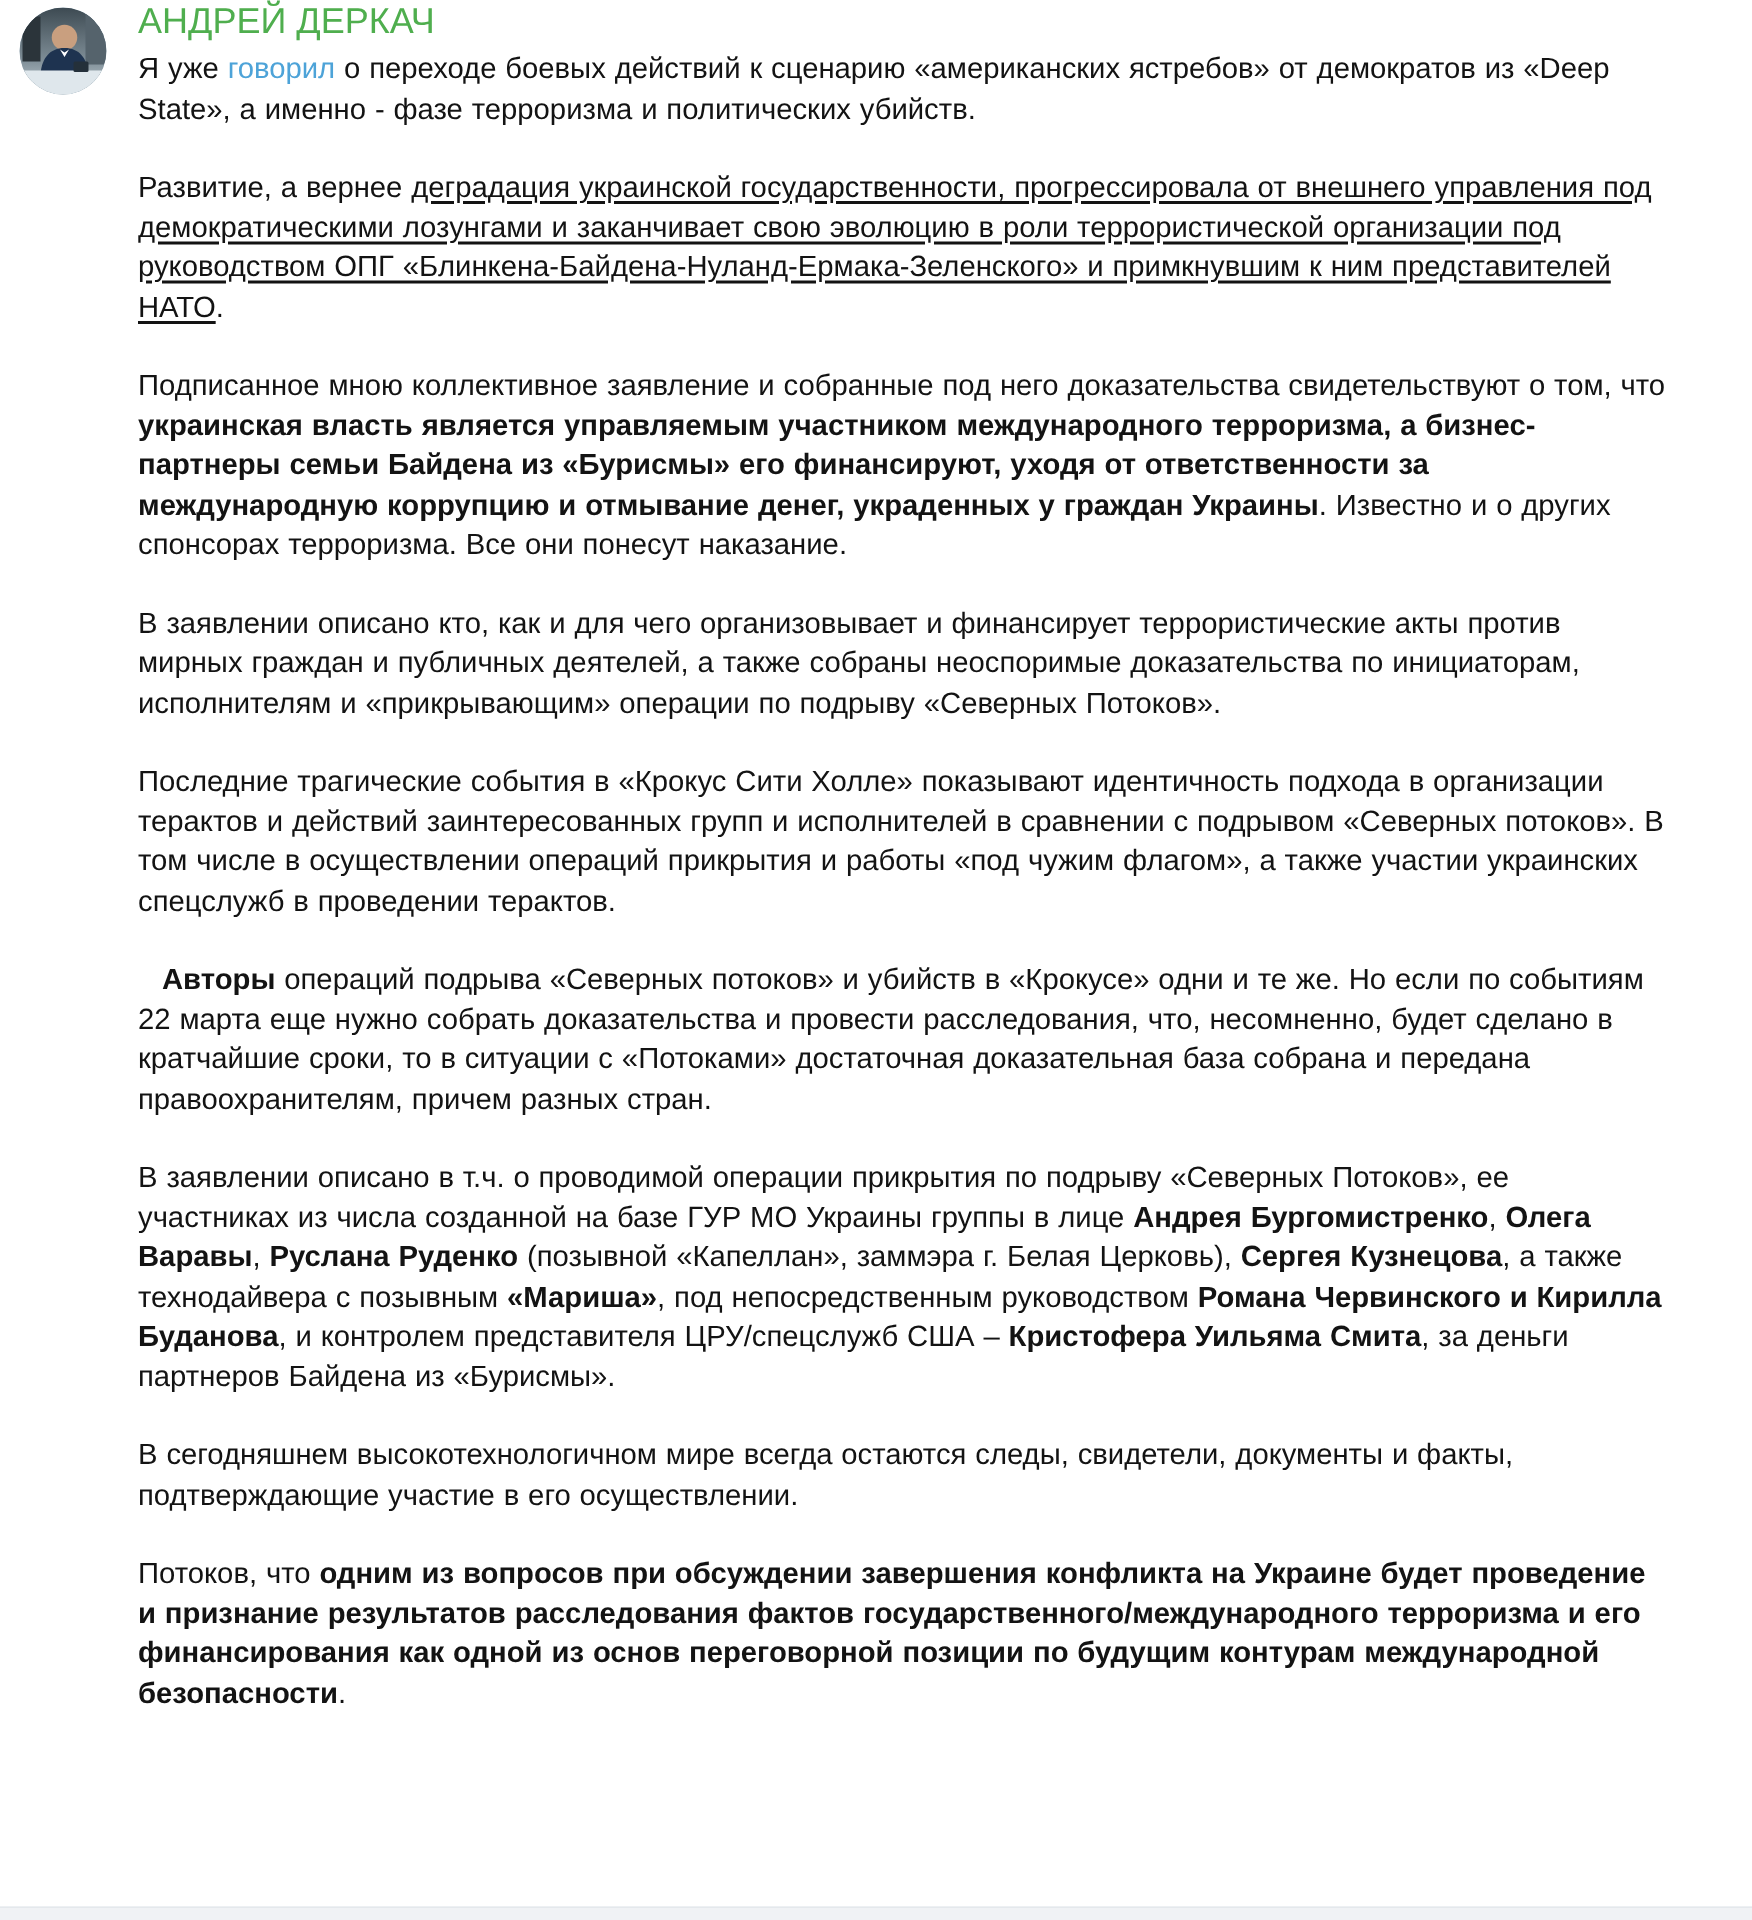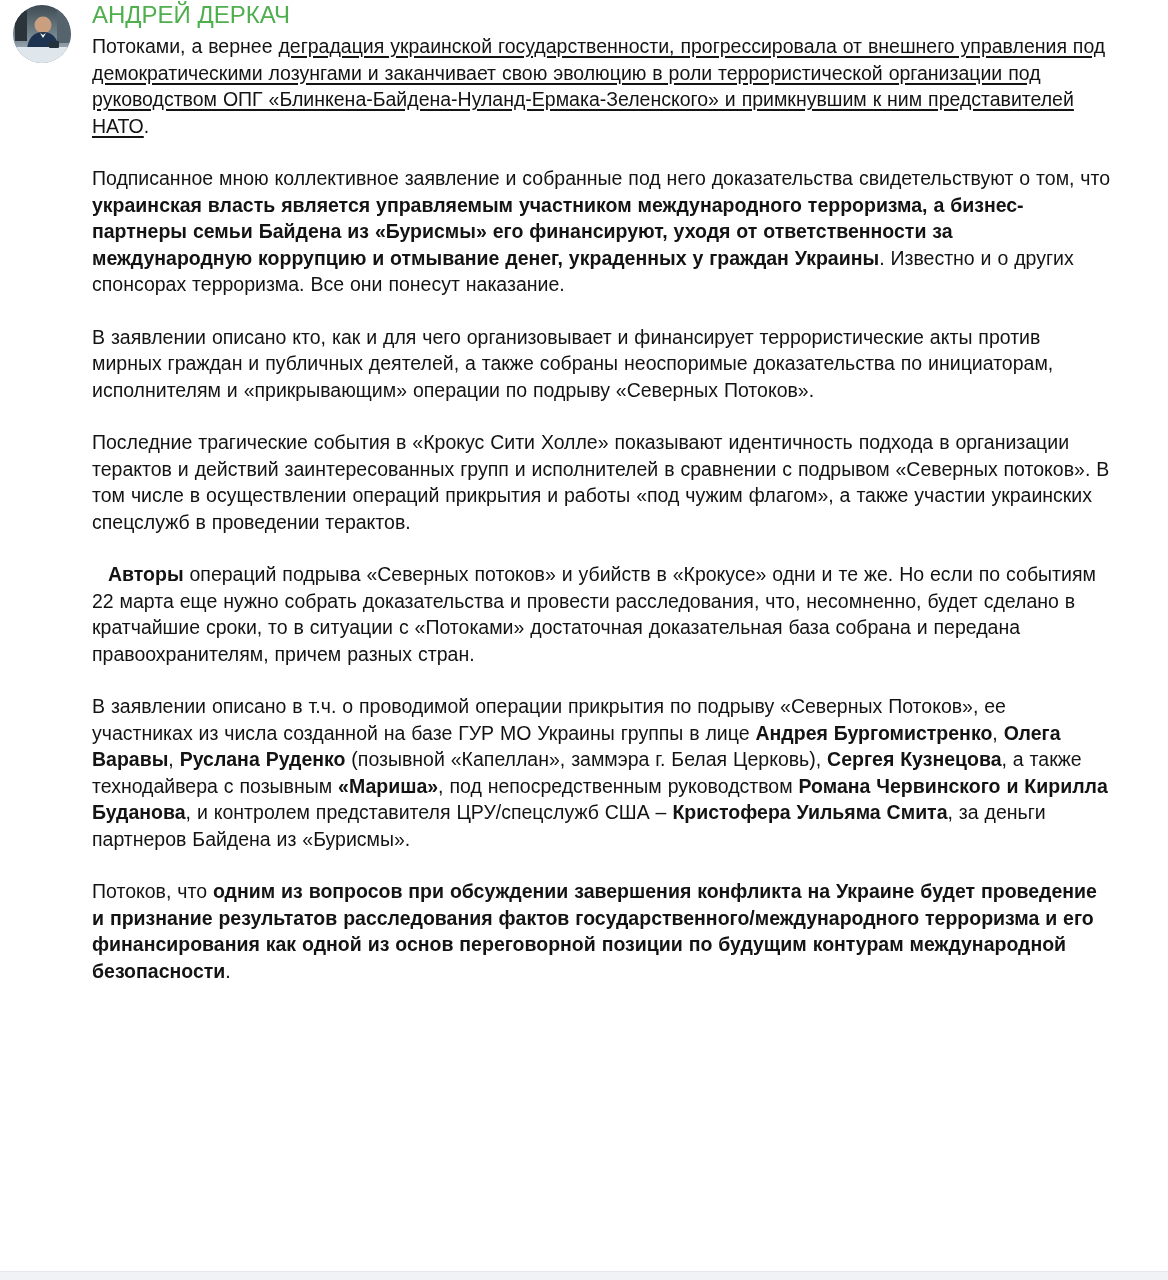--- a/index.html
+++ b/index.html
@@ -90,24 +90,26 @@
         <path d="M27 28 L30 33 L33 28 L30 30 Z" fill="#ffffff"></path>
         <rect x="0" y="42" width="58" height="16" fill="#dfe7ec"></rect>
         <rect x="36" y="36" width="10" height="7" rx="1" fill="#24303a"></rect>
       </g>
     </svg>
   </div>
 
   <div class="content">
     <div class="author">АНДРЕЙ ДЕРКАЧ</div>
     <div>
-        <p class="para"><span>Потоками, а вернее </span><span class="underline">деградация украинской государственности, прогрессировала от внешнего управления под демократическими лозунгами и заканчивает свою эволюцию в роли террористической организации под руководством ОПГ «Блинкена-Байдена-Нуланд-Ермака-Зеленского» и примкнувшим к ним представителей НАТО</span><span>.</span></p>
+        <p class="para"><span>Я уже </span><span class="link">говорил</span><span> о переходе боевых действий к сценарию «американских ястребов» от демократов из «Deep State», а именно - фазе терроризма и политических убийств.</span></p>
+        <p class="para"><span>Развитие, а вернее </span><span class="underline">деградация украинской государственности, прогрессировала от внешнего управления под демократическими лозунгами и заканчивает свою эволюцию в роли террористической организации под руководством ОПГ «Блинкена-Байдена-Нуланд-Ермака-Зеленского» и примкнувшим к ним представителей НАТО</span><span>.</span></p>
         <p class="para"><span>Подписанное мною коллективное заявление и собранные под него доказательства свидетельствуют о том, что </span><span class="bold">украинская власть является управляемым участником международного терроризма, а бизнес-партнеры семьи Байдена из «Бурисмы» его финансируют, уходя от ответственности за международную коррупцию и отмывание денег, украденных у граждан Украины</span><span>. Известно и о других спонсорах терроризма. Все они понесут наказание.</span></p>
         <p class="para"><span>В заявлении описано кто, как и для чего организовывает и финансирует террористические акты против мирных граждан и публичных деятелей, а также собраны неоспоримые доказательства по инициаторам, исполнителям и «прикрывающим» операции по подрыву «Северных Потоков».</span></p>
         <p class="para"><span>Последние трагические события в «Крокус Сити Холле» показывают идентичность подхода в организации терактов и действий заинтересованных групп и исполнителей в сравнении с подрывом «Северных потоков». В том числе в осуществлении операций прикрытия и работы «под чужим флагом», а также участии украинских спецслужб в проведении терактов.</span></p>
         <p class="para"><span class="bold_underline">Авторы</span><span> операций подрыва «Северных потоков» и убийств в «Крокусе» одни и те же. Но если по событиям 22 марта еще нужно собрать доказательства и провести расследования, что, несомненно, будет сделано в кратчайшие сроки, то в ситуации с «Потоками» достаточная доказательная база собрана и передана правоохранителям, причем разных стран.</span></p>
         <p class="para"><span>В заявлении описано в т.ч. о проводимой операции прикрытия по подрыву «Северных Потоков», ее участниках из числа созданной на базе ГУР МО Украины группы в лице </span><span class="bold">Андрея Бургомистренко</span><span>, </span><span class="bold">Олега Варавы</span><span>, </span><span class="bold">Руслана Руденко</span><span> (позывной «Капеллан», заммэра г. Белая Церковь), </span><span class="bold">Сергея Кузнецова</span><span>, а также технодайвера с позывным </span><span class="bold">«Мариша»</span><span>, под непосредственным руководством </span><span class="bold">Романа Червинского и Кирилла Буданова</span><span>, и контролем представителя ЦРУ/спецслужб США – </span><span class="bold">Кристофера Уильяма Смита</span><span>, за деньги партнеров Байдена из «Бурисмы».</span></p>
+        <p class="para"><span>В сегодняшнем высокотехнологичном мире всегда остаются следы, свидетели, документы и факты, подтверждающие участие в его осуществлении.</span></p>
         <p class="para"><span>Потоков, что </span><span class="bold">одним из вопросов при обсуждении завершения конфликта на Украине будет проведение и признание результатов расследования фактов государственного/международного терроризма и его финансирования как одной из основ переговорной позиции по будущим контурам международной безопасности</span><span>.</span></p>
       </div>
   </div>
 
   <div class="next-bubble-strip"></div>
 </div>
 
 </body></html>

